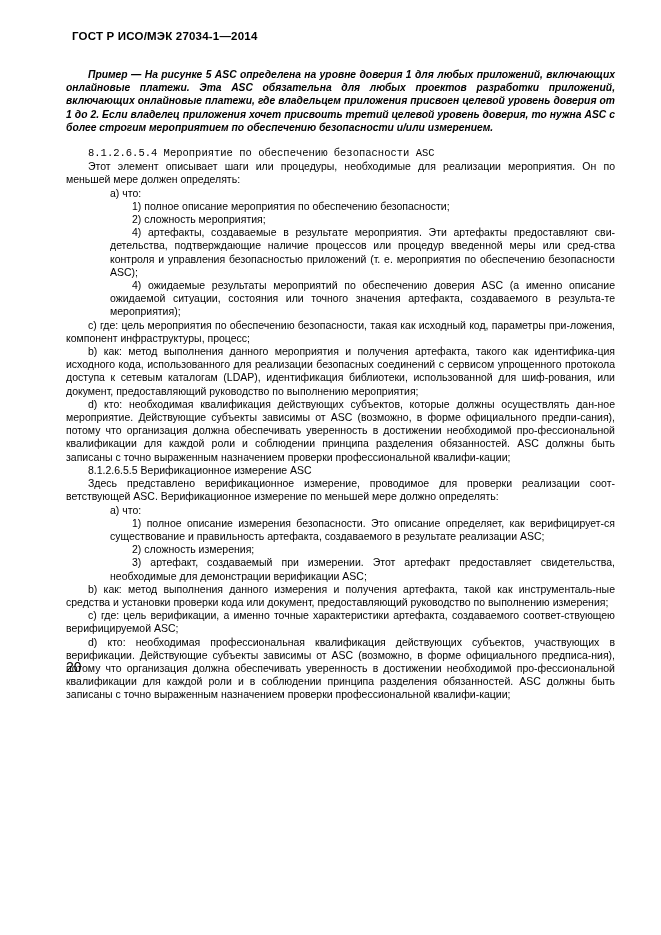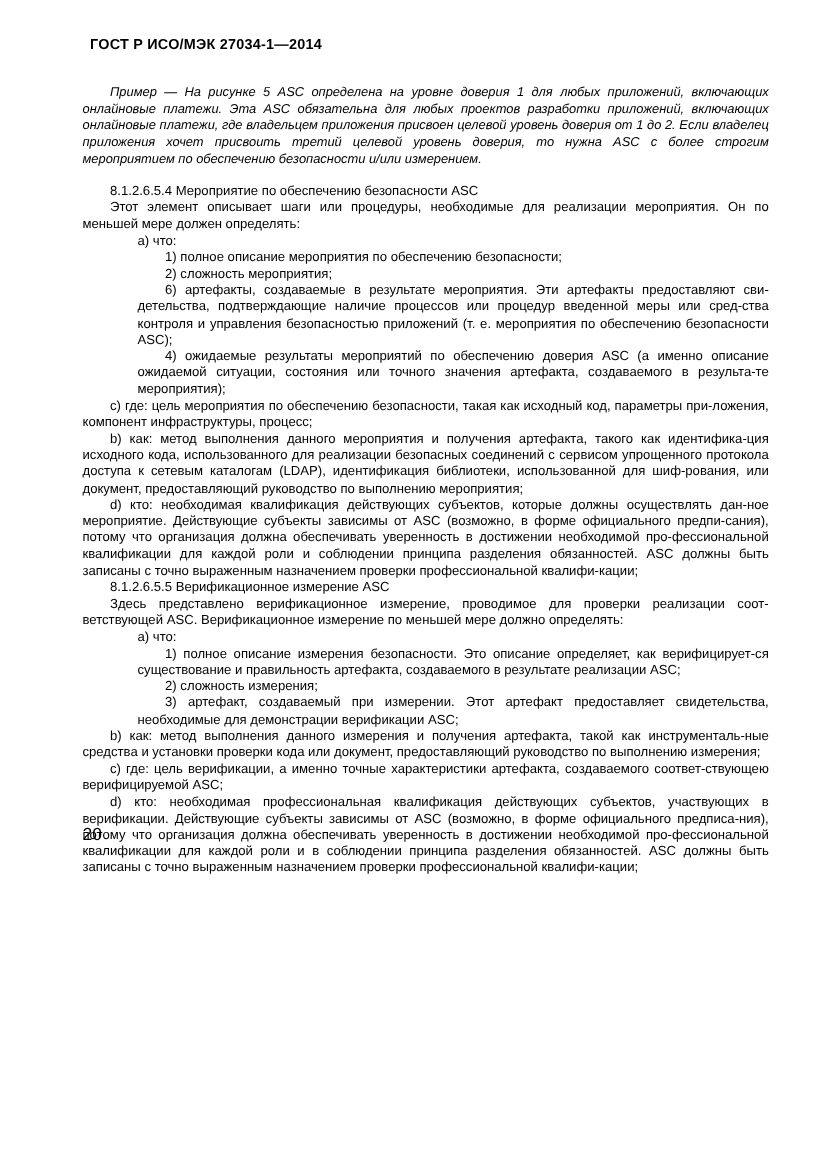--- a/index.html
+++ b/index.html
@@ -34,30 +34,31 @@
     text-align: justify;
   }
   p {
     margin: 0;
   }
   .indent {
     text-indent: 22px;
   }
   .example {
     font-style: italic;
-    font-weight: normal;
+    font-weight: bold;
     font-size: 10.3px;
     line-height: 13.2px;
     text-align: justify;
     text-indent: 22px;
     margin-top: 12px;
   }
   .clause {
     text-indent: 22px;
     margin-top: 13px;
+    font-family: Liberation Mono, monospace;
   }
   .lvl1 {
     padding-left: 22px;
     text-indent: 22px;
   }
   .lvl2 {
     padding-left: 44px;
     text-indent: 22px;
   }
   .page-number {
@@ -78,21 +79,21 @@
 
 
     <p class="example">Пример — На рисунке 5 ASC определена на уровне доверия 1 для любых приложений, включающих онлайновые платежи. Эта ASC обязательна для любых проектов разработки приложений, включающих онлайновые платежи, где владельцем приложения присвоен целевой уровень доверия от 1 до 2. Если владелец приложения хочет присвоить третий целевой уровень доверия, то нужна ASC с более строгим мероприятием по обеспечению безопасности и/или измерением.</p>
 
     <p class="clause">8.1.2.6.5.4 Мероприятие по обеспечению безопасности ASC</p>
     <p class="indent">Этот элемент описывает шаги или процедуры, необходимые для реализации мероприятия. Он по меньшей мере должен определять:</p>
 
     <p class="lvl1">a) что:</p>
     <p class="lvl2">1) полное описание мероприятия по обеспечению безопасности;</p>
     <p class="lvl2">2) сложность мероприятия;</p>
-    <p class="lvl2">6) артефакты, создаваемые в результате мероприятия. Эти артефакты предоставляют сви-детельства, подтверждающие наличие процессов или процедур введенной меры или сред-ства контроля и управления безопасностью приложений (т. е. мероприятия по обеспечению безопасности ASC);</p>
+    <p class="lvl2">4) артефакты, создаваемые в результате мероприятия. Эти артефакты предоставляют сви-детельства, подтверждающие наличие процессов или процедур введенной меры или сред-ства контроля и управления безопасностью приложений (т. е. мероприятия по обеспечению безопасности ASC);</p>
     <p class="lvl2">4) ожидаемые результаты мероприятий по обеспечению доверия ASC (а именно описание ожидаемой ситуации, состояния или точного значения артефакта, создаваемого в результа-те мероприятия);</p>
     <p class="indent">c) где: цель мероприятия по обеспечению безопасности, такая как исходный код, параметры при-ложения, компонент инфраструктуры, процесс;</p>
     <p class="indent">b) как: метод выполнения данного мероприятия и получения артефакта, такого как идентифика-ция исходного кода, использованного для реализации безопасных соединений с сервисом упрощенного протокола доступа к сетевым каталогам (LDAP), идентификация библиотеки, использованной для шиф-рования, или документ, предоставляющий руководство по выполнению мероприятия;</p>
     <p class="indent">d) кто: необходимая квалификация действующих субъектов, которые должны осуществлять дан-ное мероприятие. Действующие субъекты зависимы от ASC (возможно, в форме официального предпи-сания), потому что организация должна обеспечивать уверенность в достижении необходимой про-фессиональной квалификации для каждой роли и соблюдении принципа разделения обязанностей. ASC должны быть записаны с точно выраженным назначением проверки профессиональной квалифи-кации;</p>
 
     <p class="indent">8.1.2.6.5.5 Верификационное измерение ASC</p>
     <p class="indent">Здесь представлено верификационное измерение, проводимое для проверки реализации соот-ветствующей ASC. Верификационное измерение по меньшей мере должно определять:</p>
 
     <p class="lvl1">a) что:</p>
     <p class="lvl2">1) полное описание измерения безопасности. Это описание определяет, как верифицирует-ся существование и правильность артефакта, создаваемого в результате реализации ASC;</p>

